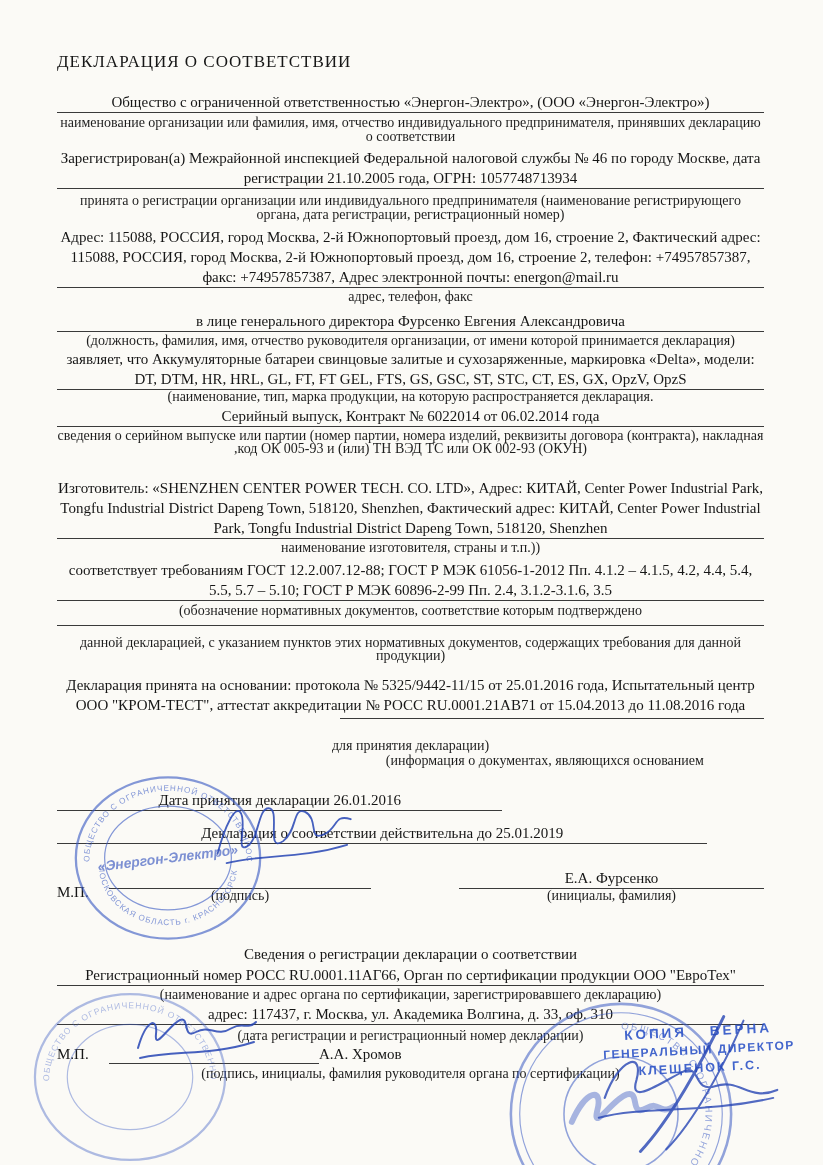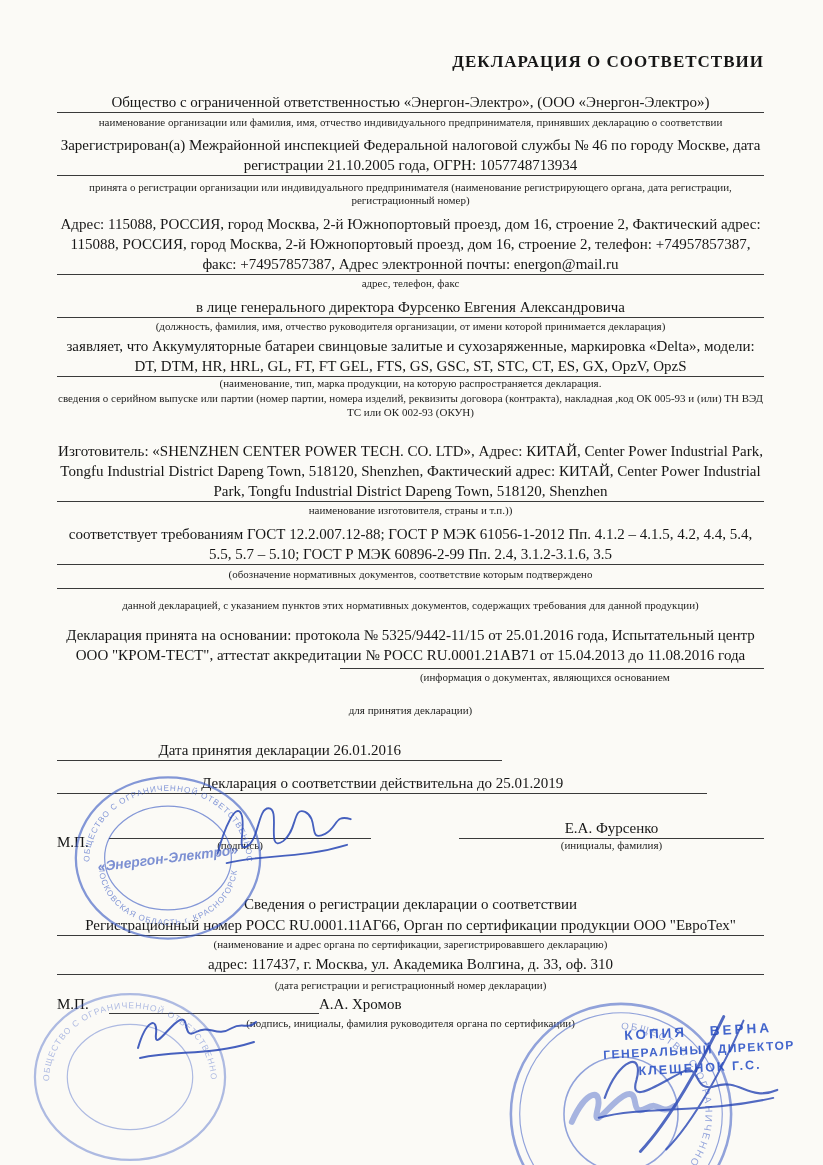--- a/index.html
+++ b/index.html
@@ -1,22 +1,22 @@
 <!DOCTYPE html>
 <html><head>
 <meta charset="utf-8">
 <style>
   html,body{margin:0;padding:0}
   body{background:#8f8f8f;font-family:"Liberation Serif",serif}
   .page{position:relative;width:823px;height:1165px;margin:0 auto;background:#fbfaf6;color:#161616;overflow:hidden;box-shadow:0 0 10px rgba(0,0,0,.45)}
   .content{position:absolute;left:57px;top:0;width:707px}
-  .doc-title{text-align:right;font-weight:bold;font-size:17px;letter-spacing:1px}
+  .doc-title{text-align:left;font-weight:normal;font-size:17px;letter-spacing:1px}
   .field{font-size:15px;line-height:20px;text-align:center}
   .u{border-bottom:1.2px solid #3a3a3a}
-  .caption{font-size:11px;line-height:13.5px;text-align:center;color:#1e1e1e}
+  .caption{font-size:14px;line-height:13.5px;text-align:center;color:#1e1e1e}
   .rule{border-bottom:1.2px solid #3a3a3a;height:1px}
   .half-u{border-bottom:1.2px solid #3a3a3a;width:63%}
   .wide-u{border-bottom:1.2px solid #3a3a3a;width:92%}
   .right-rule{margin-left:40%;border-bottom:1.2px solid #3a3a3a;height:1px}
   .cap-right{margin-left:38%;width:62%}
   .sig-row{display:flex;align-items:flex-end;font-size:15px}
   .sig-row .mp{width:52px;line-height:20px}
   .sig-col-left{width:262px}
   .sig-col-left .sig-space{height:18px;border-bottom:1.2px solid #3a3a3a}
   .sig-col-right{width:305px;margin-left:auto}
@@ -49,34 +49,35 @@
 
     <div class="field u" style="margin-top:6px">Адрес: 115088, РОССИЯ, город Москва, 2-й Южнопортовый проезд, дом 16, строение 2, Фактический адрес: 115088, РОССИЯ, город Москва, 2-й Южнопортовый проезд, дом 16, строение 2, телефон: +74957857387, факс: +74957857387, Адрес электронной почты: energon@mail.ru</div>
     <div class="caption" style="margin-top:2px">адрес, телефон, факс</div>
 
     <div class="field u" style="margin-top:7px">в лице генерального директора Фурсенко Евгения Александровича</div>
     <div class="caption" style="margin-top:2px">(должность, фамилия, имя, отчество руководителя организации, от имени которой принимается декларация)</div>
 
     <div class="field u" style="margin-top:2px">заявляет, что Аккумуляторные батареи свинцовые залитые и сухозаряженные, маркировка «Delta», модели: DT, DTM, HR, HRL, GL, FT, FT GEL, FTS, GS, GSC, ST, STC, CT, ES, GX, OpzV, OpzS</div>
     <div class="caption">(наименование, тип, марка продукции, на которую распространяется декларация.</div>
 
+    <div class="field u" style="margin-top:2px">Серийный выпуск, Контракт № 6022014 от 06.02.2014 года</div>
     <div class="caption" style="margin-top:2px">сведения о серийном выпуске или партии (номер партии, номера изделий, реквизиты договора (контракта), накладная ,код ОК 005-93 и (или) ТН ВЭД ТС или ОК 002-93 (ОКУН)</div>
 
     <div class="field u" style="margin-top:22px">Изготовитель: «SHENZHEN CENTER POWER TECH. CO. LTD», Адрес: КИТАЙ, Center Power Industrial Park, Tongfu Industrial District Dapeng Town, 518120, Shenzhen, Фактический адрес: КИТАЙ, Center Power Industrial Park, Tongfu Industrial District Dapeng Town, 518120, Shenzhen</div>
     <div class="caption" style="margin-top:2px">наименование изготовителя, страны и т.п.))</div>
 
     <div class="field u" style="margin-top:6px">соответствует требованиям ГОСТ 12.2.007.12-88; ГОСТ Р МЭК 61056-1-2012 Пп. 4.1.2 – 4.1.5, 4.2, 4.4, 5.4, 5.5, 5.7 – 5.10;  ГОСТ Р МЭК 60896-2-99 Пп. 2.4, 3.1.2-3.1.6, 3.5</div>
     <div class="caption" style="margin-top:3px">(обозначение нормативных документов, соответствие которым подтверждено</div>
     <div class="rule" style="margin-top:6px"></div>
     <div class="caption" style="margin-top:10px">данной декларацией, с указанием пунктов этих нормативных документов, содержащих требования для данной продукции)</div>
 
     <div class="field" style="margin-top:12px">Декларация принята на основании: протокола № 5325/9442-11/15 от 25.01.2016 года, Испытательный центр ООО "КРОМ-ТЕСТ", аттестат аккредитации № РОСС RU.0001.21АВ71 от 15.04.2013 до 11.08.2016 года</div>
     <div class="right-rule" style="margin-top:2px"></div>
+    <div class="caption" style="margin-top:20px">для принятия декларации)</div>
     <div class="caption cap-right" style="margin-top:2px">(информация о документах, являющихся основанием</div>
-    <div class="caption" style="margin-top:20px">для принятия декларации)</div>
 
     <div class="field half-u" style="margin-top:22px">Дата принятия декларации 26.01.2016</div>
     <div class="field wide-u" style="margin-top:12px">Декларация о соответствии действительна до 25.01.2019</div>
 
     <div class="sig-row" style="margin-top:24px">
       <div class="mp">М.П.</div>
       <div class="sig-col-left">
         <div class="sig-space"></div>
         <div class="caption">(подпись)</div>
       </div>

